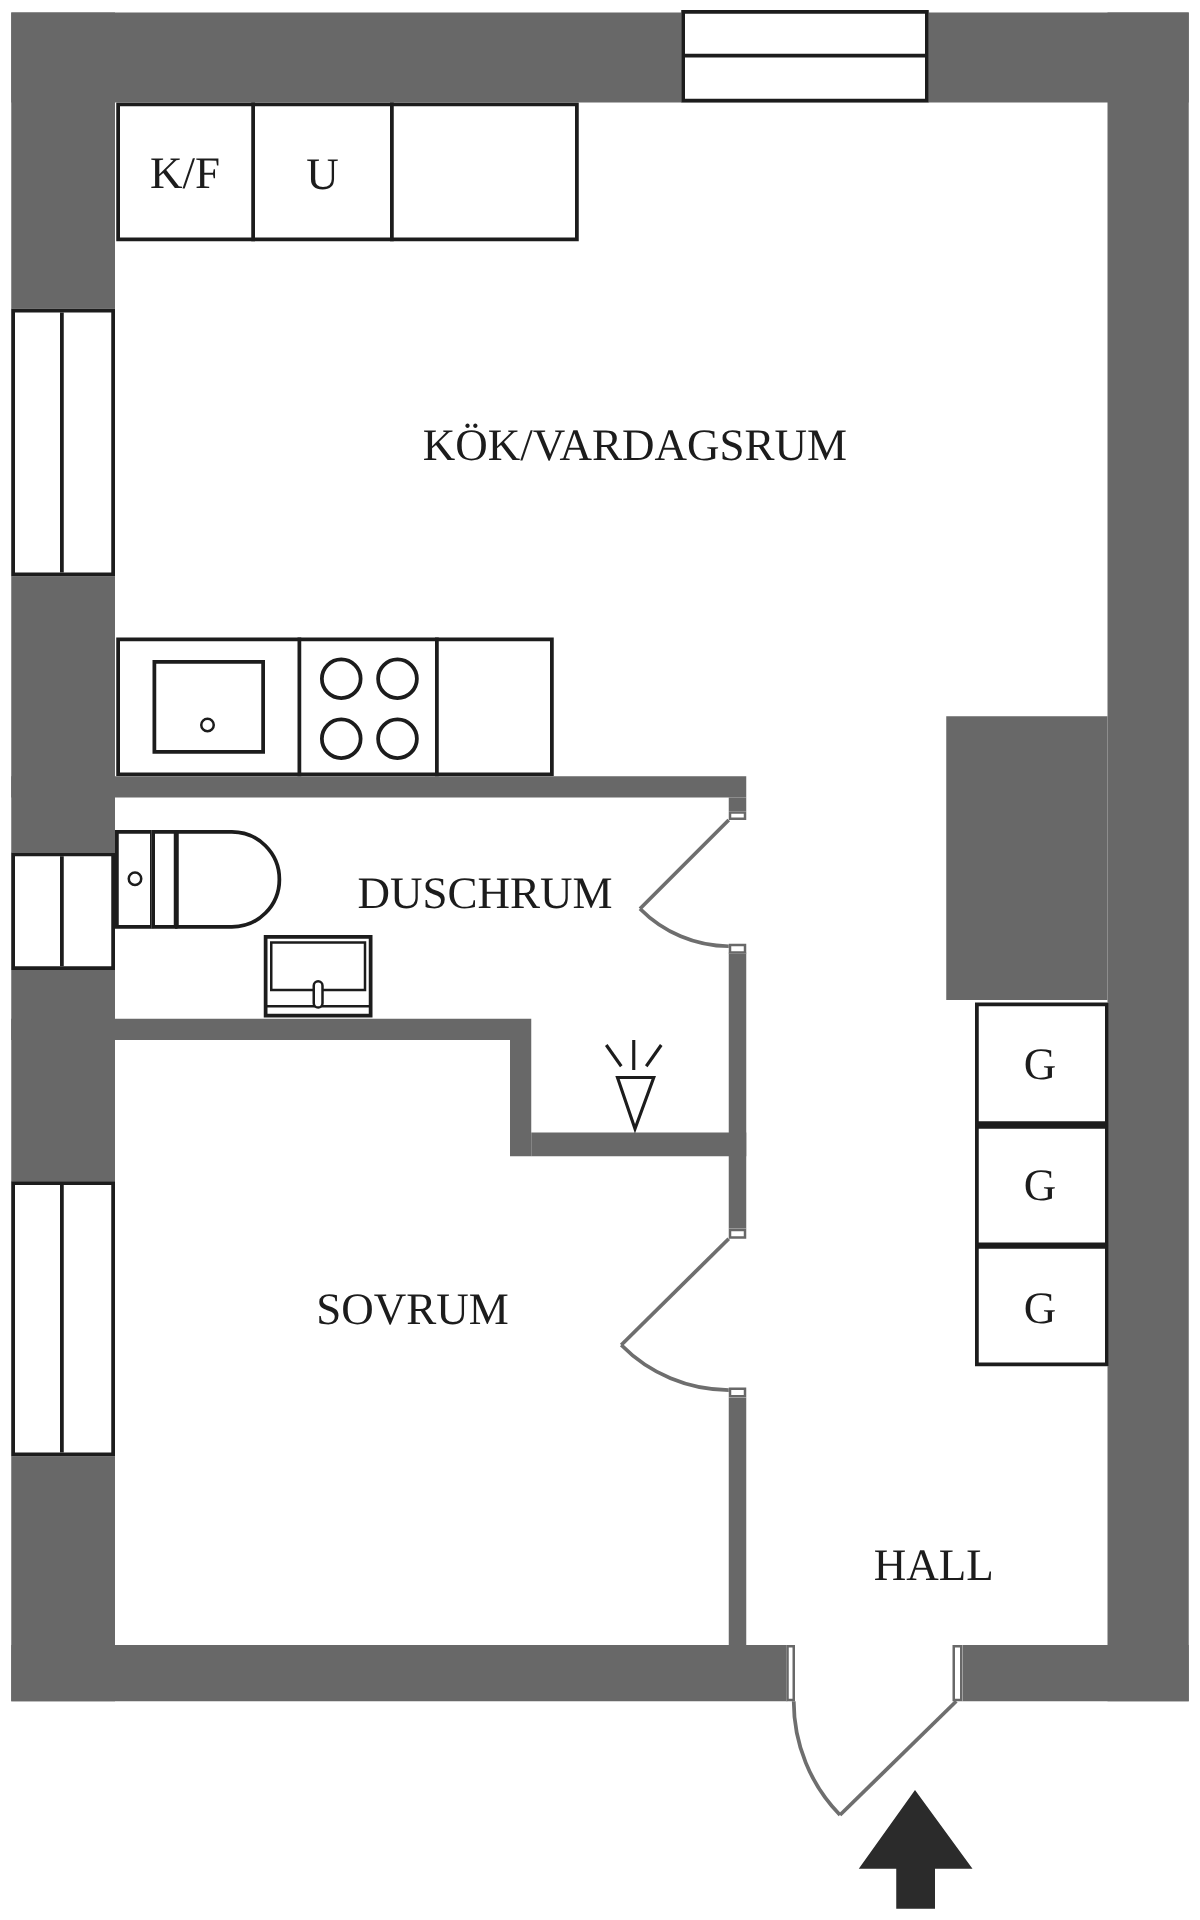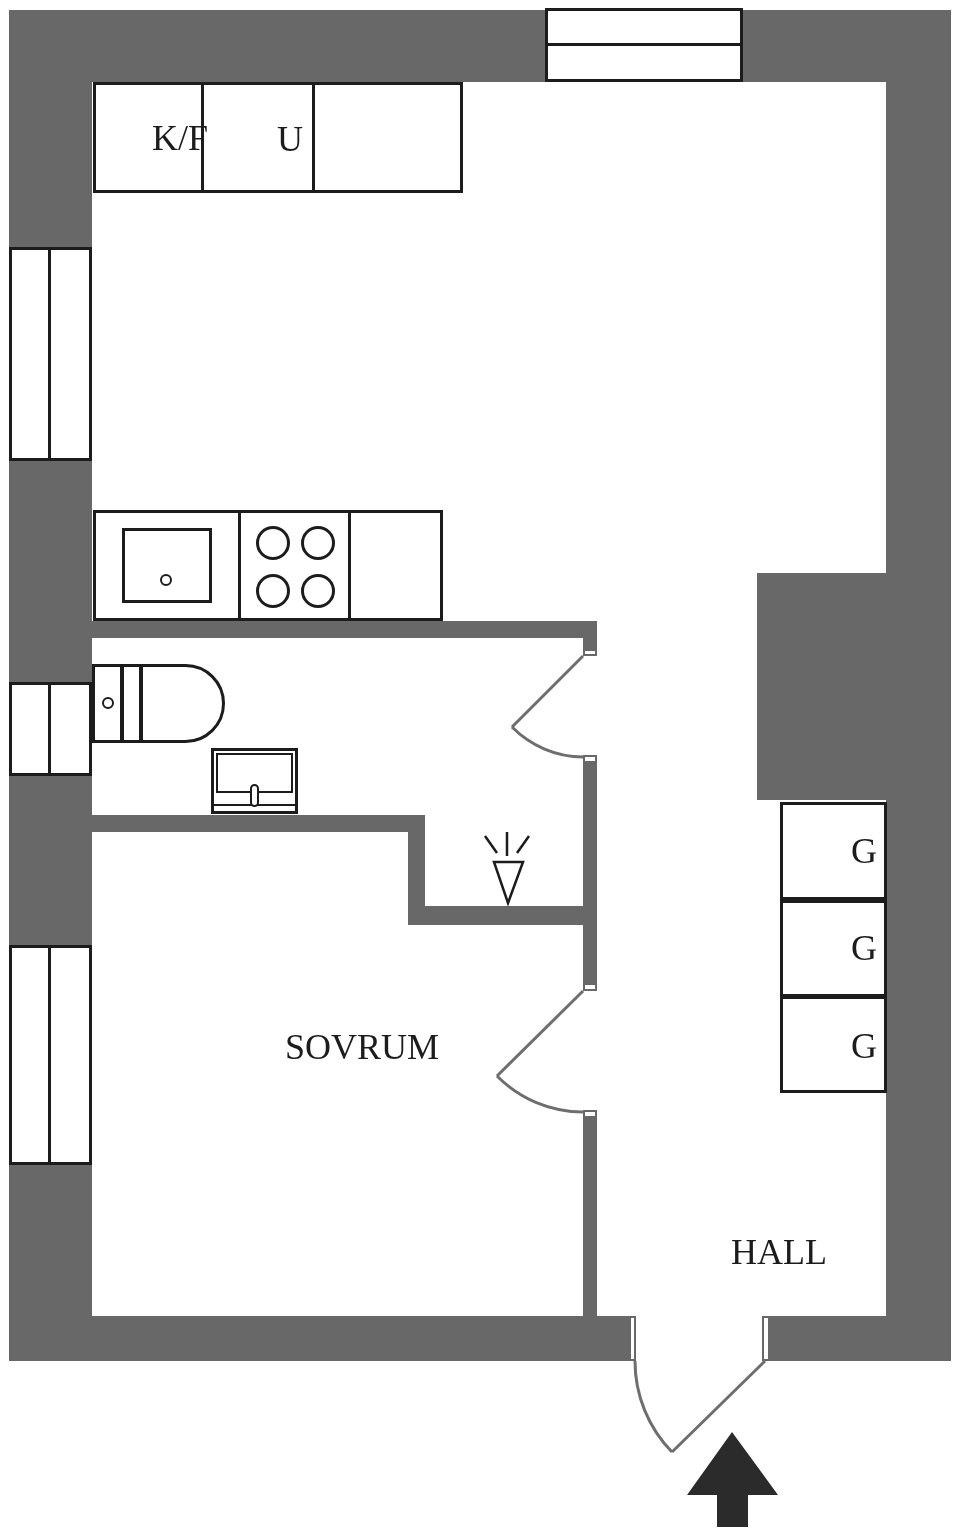--- a/index.html
+++ b/index.html
@@ -9,21 +9,21 @@
   .canvas{position:relative;width:960px;height:1536px;background:var(--background);overflow:hidden;
           font-family:"Liberation Serif", serif;}
   .wall{position:absolute;background:var(--wall);}
   .win{position:absolute;background:#fff;border:3px solid var(--line);box-sizing:border-box;}
   .mull{position:absolute;background:var(--line);}
   .fix{position:absolute;background:#fff;border:3px solid var(--line);box-sizing:border-box;}
   .fix2{position:absolute;background:#fff;border:2px solid var(--line);box-sizing:border-box;}
   .round{border-radius:50%;}
   .jamb{position:absolute;background:#fff;border:2px solid var(--wall);box-sizing:border-box;}
   .label{position:absolute;transform:translate(-50%,-50%);font-size:36px;color:var(--line);
-         white-space:nowrap;letter-spacing:0px;margin-left:32px;}
+         white-space:nowrap;letter-spacing:0px;}
   svg.overlay{position:absolute;left:0;top:0;pointer-events:none;}
   svg .doorline{stroke:var(--door);stroke-width:3;fill:none;}
   svg .showerline{stroke:var(--line);stroke-width:2.5;fill:#fff;}
   svg .arrowfill{fill:var(--arrow);stroke:none;}
 </style>
 </head>
 <body>
 
 <div class="canvas">
 
@@ -110,20 +110,22 @@
     <g>
       <line class="showerline" x1="507" y1="832" x2="507" y2="856"></line>
       <line class="showerline" x1="485" y1="836" x2="497" y2="853"></line>
       <line class="showerline" x1="529" y1="836" x2="517" y2="853"></line>
       <path class="showerline" d="M 494 862 L 523 862 L 508 903 Z"></path>
     </g>
 
     <path class="arrowfill" d="M 732 1432 L 687 1495 L 717 1495 L 717 1527 L 748 1527 L 748 1495 L 778 1495 Z"></path>
   </svg>
 
+  <div class="label" style="left:508px;top:356px;">KÖK/VARDAGSRUM</div>
+  <div class="label" style="left:388px;top:714px;">DUSCHRUM</div>
   <div class="label" style="left:330px;top:1047px;">SOVRUM</div>
   <div class="label" style="left:747px;top:1252px;">HALL</div>
 
   <div class="label" style="left:148px;top:138px;">K/F</div>
   <div class="label" style="left:258px;top:139px;">U</div>
 
   <div class="label" style="left:832px;top:851px;">G</div>
   <div class="label" style="left:832px;top:948px;">G</div>
   <div class="label" style="left:832px;top:1046px;">G</div>
 

